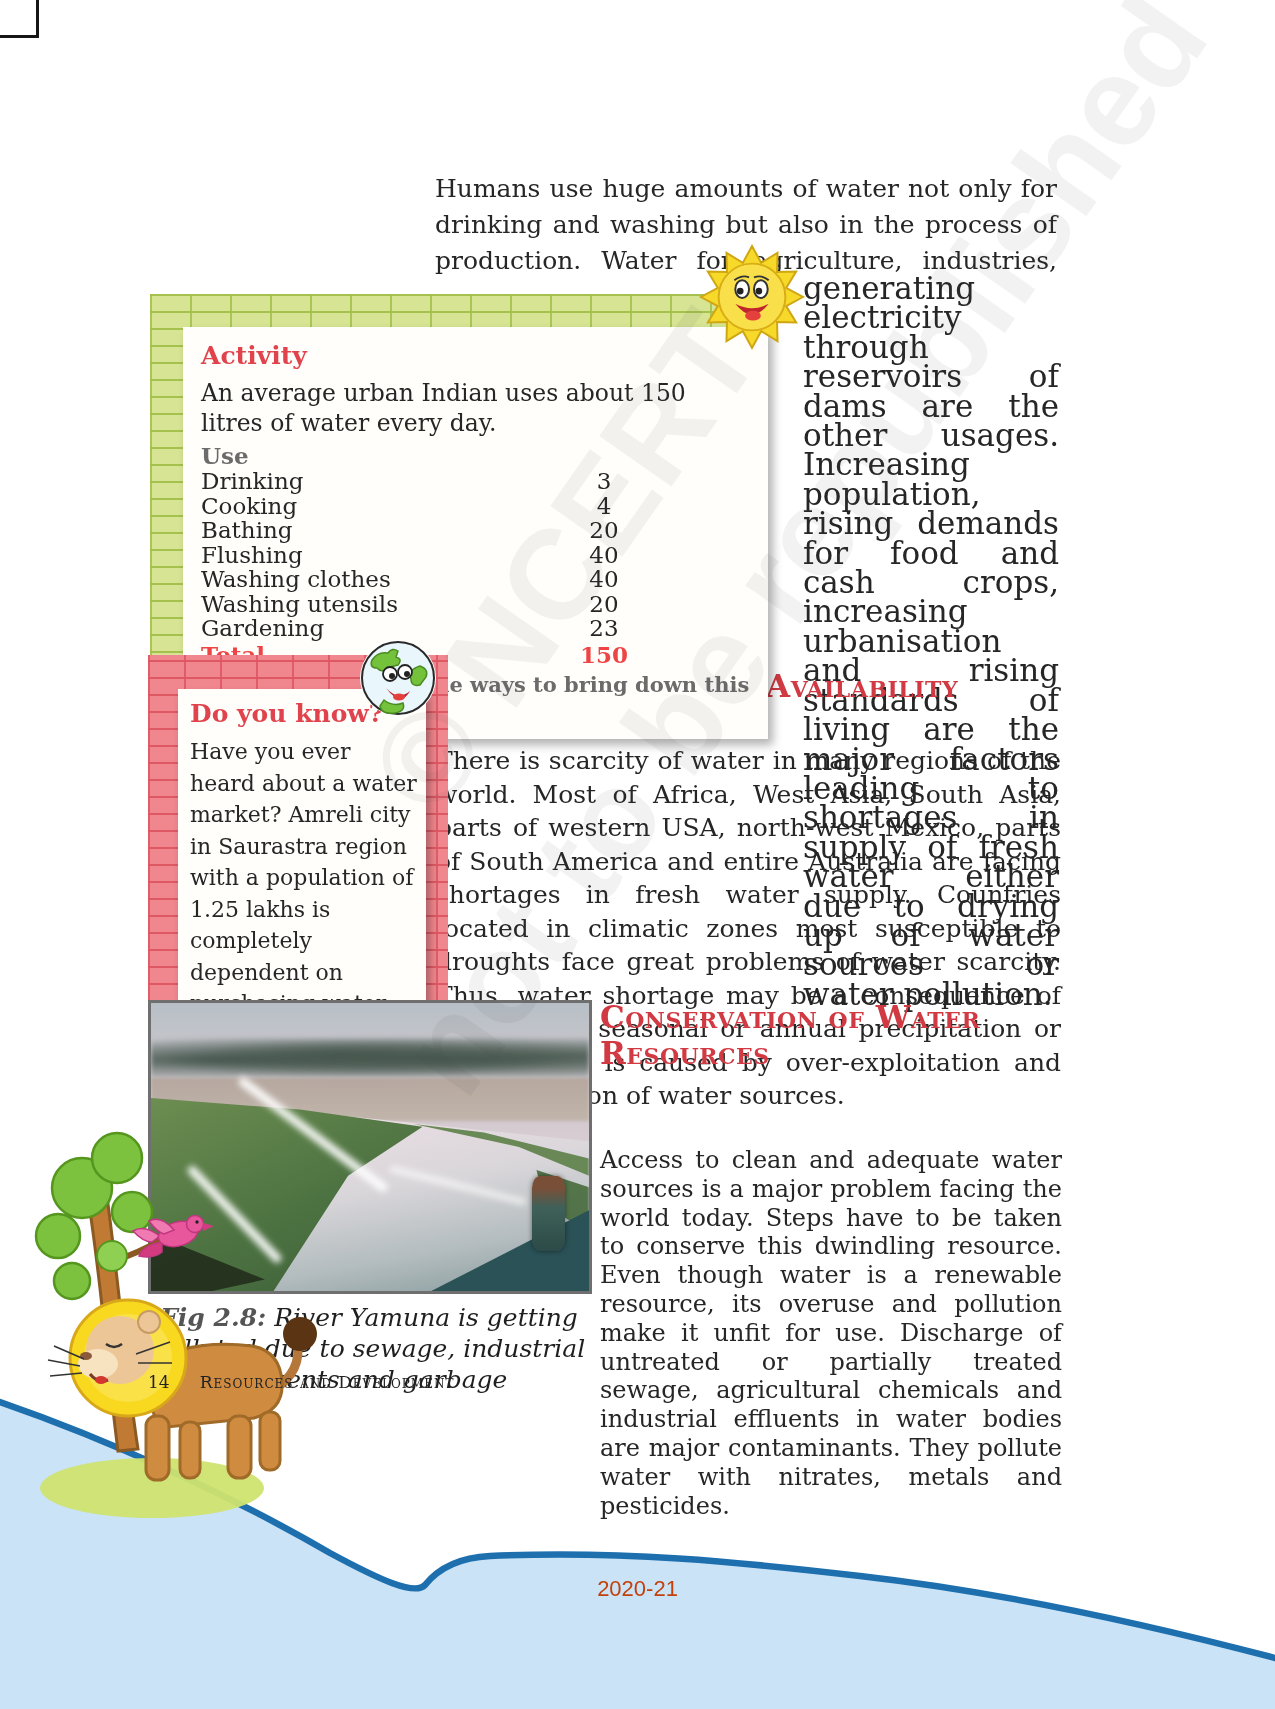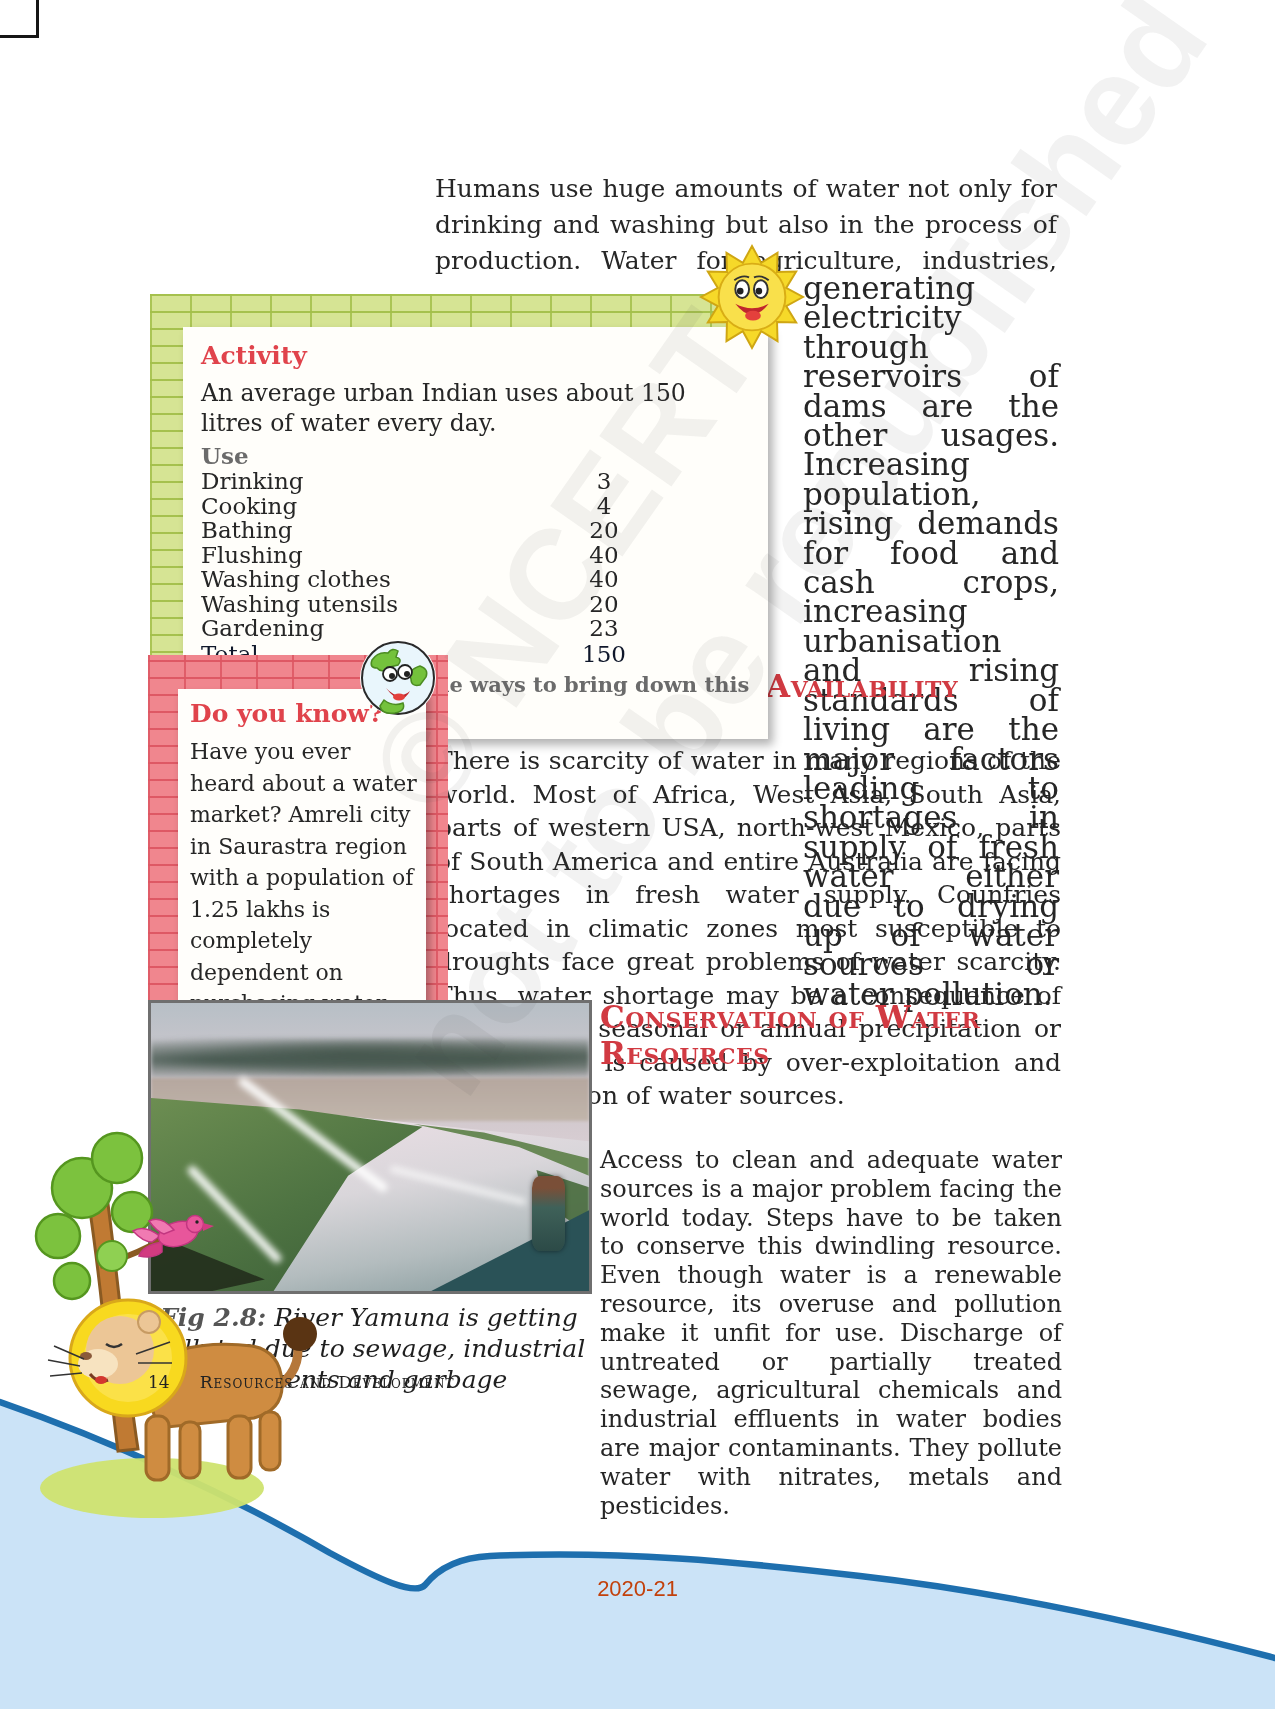--- a/index.html
+++ b/index.html
@@ -38,21 +38,21 @@
   #activity .bricks{position:absolute;left:0;top:0;right:8px;bottom:16px;}
   #activity .inner{position:absolute;left:33px;top:33px;right:0;background:#fffefa;
                    box-shadow:5px 6px 9px rgba(0,0,0,.30);padding:12px 14px 14px 18px;}
   .box-title{font-weight:bold;color:#e0434b;font-size:25px;margin:2px 0 8px 0;}
   #activity .intro-text{font-size:23.5px;line-height:30px;width:540px;}
   .tbl{margin-top:4px;}
   .tbl-row{display:flex;align-items:flex-end;font-size:23px;line-height:24.5px;}
   .tbl-row .use{flex:1;}
   .tbl-row .val{width:300px;text-align:center;}
   .tbl-head{font-weight:bold;color:#6b6b6b;line-height:27px;}
-  .tbl-total{font-weight:normal;color:#0f172a;line-height:27px;}
+  .tbl-total{font-weight:bold;color:#ef4444;line-height:27px;}
   .question{font-weight:bold;color:#6b6b6b;font-size:21px;line-height:27px;margin-top:3px;}
 
   #doyouknow{position:absolute;left:148px;top:655px;width:272px;height:412px;z-index:2;padding-left:28px;}
   #doyouknow .bricks{position:absolute;inset:0 0 14px 0;}
   #doyouknow .inner{position:absolute;left:30px;top:34px;right:22px;background:#fffefb;
                     box-shadow:4px 6px 8px rgba(0,0,0,.30);padding:8px 8px 16px 12px;}
   #doyouknow .body-text{font-size:22px;line-height:31.5px;}
 
   
   .deco{position:absolute;}

